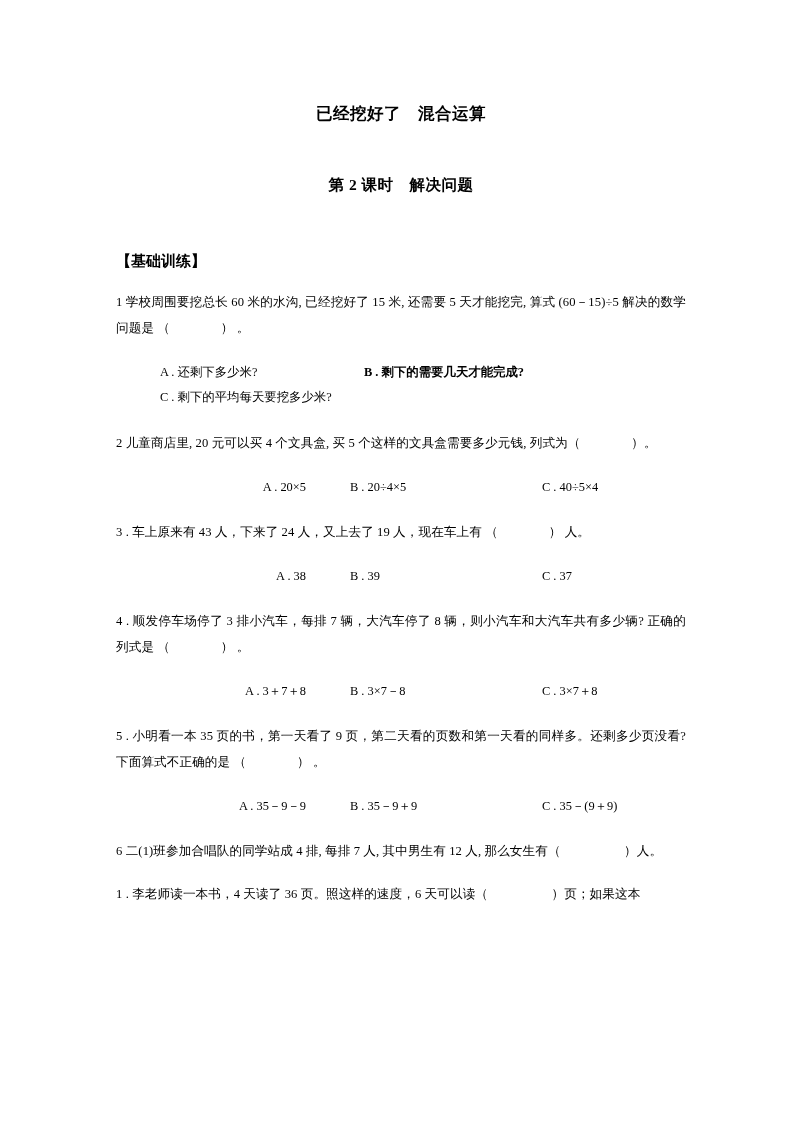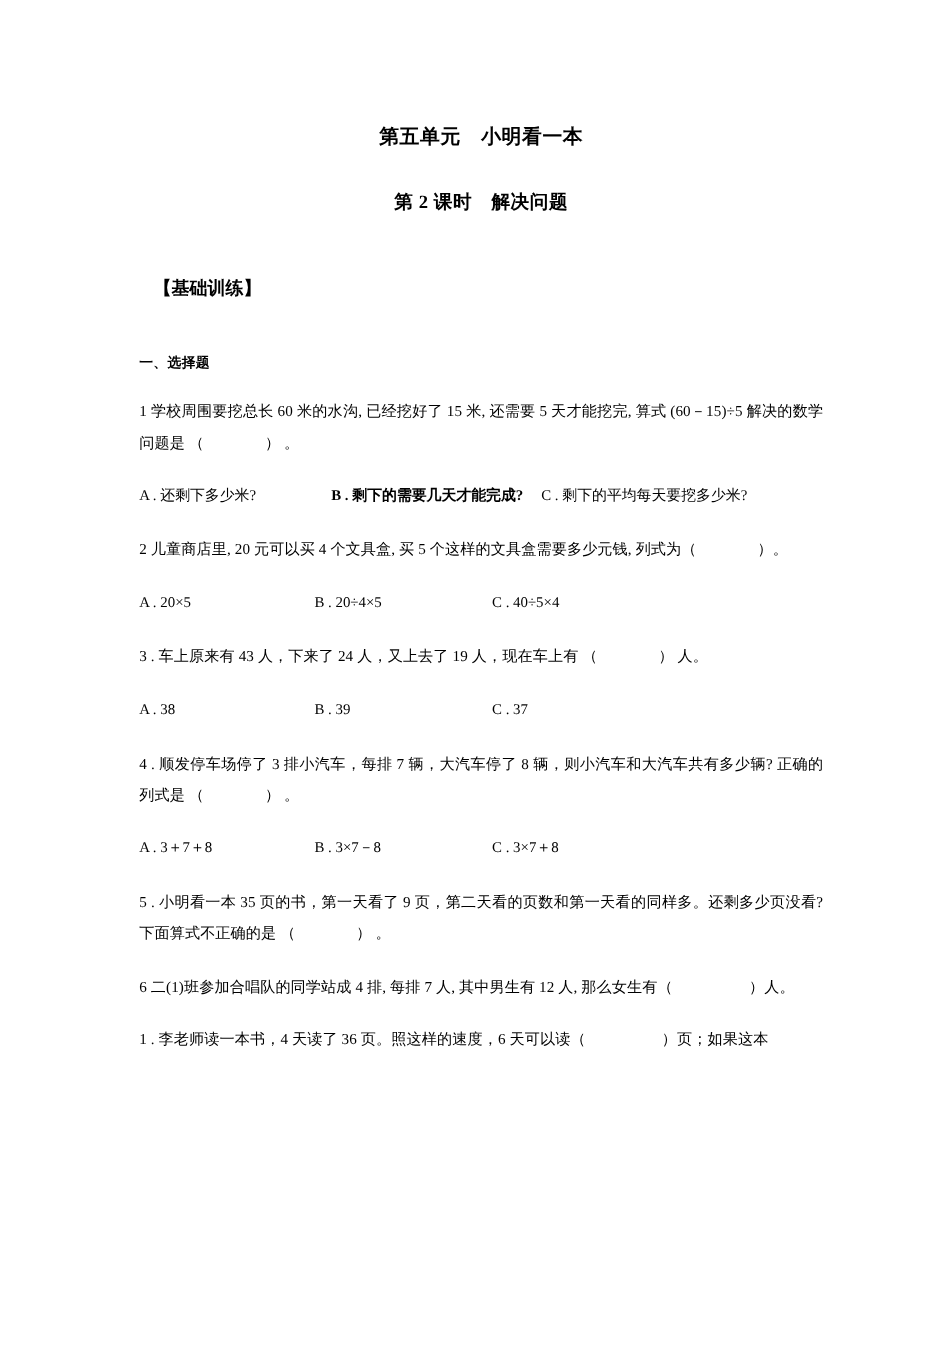--- a/index.html
+++ b/index.html
@@ -39,31 +39,31 @@
     margin: 0;
     padding-top: 104px;
     line-height: 1.2;
   }
   .doc-subtitle {
     text-align: center;
     font-family: "Liberation Serif", "DejaVu Serif", serif;
     font-weight: bold;
     font-size: 15.5px;
     letter-spacing: 0.5px;
-    margin: 0;
+    margin: 16px;
     padding-top: 36px;
     line-height: 1.2;
   }
 
   
   .section-title {
     font-family: "Liberation Serif", "DejaVu Serif", serif;
     font-weight: bold;
     font-size: 15px;
-    margin: 12px;
+    margin: 0;
     padding-top: 42px;
     line-height: 1.2;
   }
   .subsection-title {
     font-family: "Liberation Sans", "DejaVu Sans", sans-serif;
     font-weight: bold;
     font-size: 11.5px;
     margin: 0;
     padding-top: 35px;
     line-height: 1.2;
@@ -97,40 +97,40 @@
     padding-top: 18px;
     position: relative;
     white-space: nowrap;
   }
   .options.wrapped {
     white-space: normal;
   }
   .opt {
     display: inline-block;
     vertical-align: top;
+    margin-left: 44px;
   }
-  .opt-a { width: 146px; }
+  .opt-a { width: 146px; text-align: right; }
   .opt-b { width: 148px; }
   .opt-c { width: auto; }
   .opt-a-wide { width: 160px; }
   .opt-b-wide { width: 175px; font-weight: bold; }
 </style>
 </head>
 <body>
 
 <div class="page">
   <div class="content">
 
-    <h1 class="doc-title">第五单元　小明看一本</h1>
+    <h1 class="doc-title">已经挖好了　混合运算</h1>
 
     <h2 class="doc-subtitle">第 2 课时　解决问题</h2>
 
     <h3 class="section-title">【基础训练】</h3>
 
-    <h4 class="subsection-title">一、选择题</h4>
 
     <p class="question">1 学校周围要挖总长 60 米的水沟, 已经挖好了 15 米, 还需要 5 天才能挖完, 算式 (60－15)÷5 解决的数学问题是 （　　　　） 。</p>
     <div class="options wrapped">
       <span class="opt opt-a-wide">A . 还剩下多少米?</span><span class="opt opt-b-wide">B . 剩下的需要几天才能完成?</span><span class="opt opt-c">C . 剩下的平均每天要挖多少米?</span>
     </div>
 
     <p class="question">2 儿童商店里, 20 元可以买 4 个文具盒, 买 5 个这样的文具盒需要多少元钱, 列式为（　　　　）。</p>
     <div class="options">
       <span class="opt opt-a">A . 20×5</span><span class="opt opt-b">B . 20÷4×5</span><span class="opt opt-c">C . 40÷5×4</span>
     </div>
@@ -139,20 +139,23 @@
     <div class="options">
       <span class="opt opt-a">A . 38</span><span class="opt opt-b">B . 39</span><span class="opt opt-c">C . 37</span>
     </div>
 
     <p class="question">4 . 顺发停车场停了 3 排小汽车，每排 7 辆，大汽车停了 8 辆，则小汽车和大汽车共有多少辆? 正确的列式是 （　　　　） 。</p>
     <div class="options">
       <span class="opt opt-a">A . 3＋7＋8</span><span class="opt opt-b">B . 3×7－8</span><span class="opt opt-c">C . 3×7＋8</span>
     </div>
 
     <p class="question">5 . 小明看一本 35 页的书，第一天看了 9 页，第二天看的页数和第一天看的同样多。还剩多少页没看? 下面算式不正确的是 （　　　　） 。</p>
+    <div class="options">
+      <span class="opt opt-a">A . 35－9－9</span><span class="opt opt-b">B . 35－9＋9</span><span class="opt opt-c">C . 35－(9＋9)</span>
+    </div>
 
 
     <p class="question">6 二(1)班参加合唱队的同学站成 4 排, 每排 7 人, 其中男生有 12 人, 那么女生有（　　　　　）人。</p>
 
     <p class="question tight">1 . 李老师读一本书，4 天读了 36 页。照这样的速度，6 天可以读（　　　　　）页；如果这本</p>
 
   </div>
 </div>
 
 </body></html>

